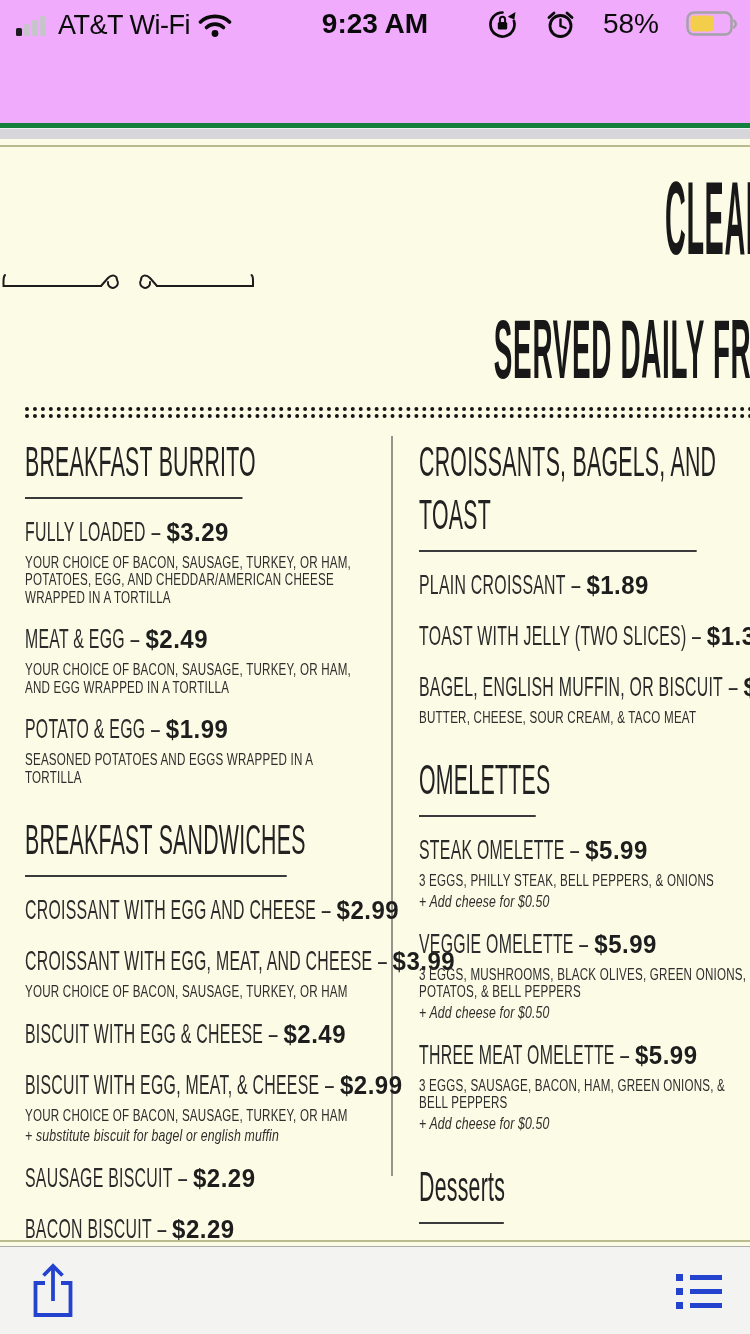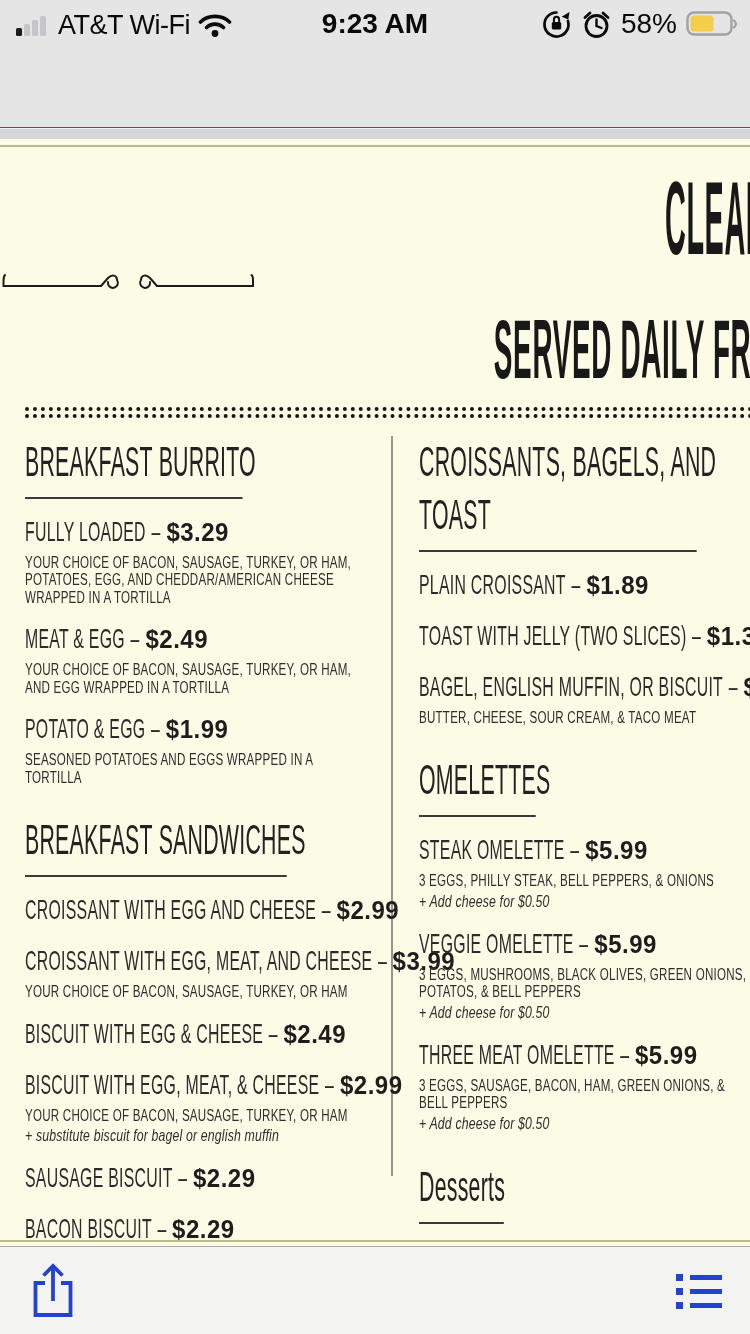--- a/index.html
+++ b/index.html
@@ -6,34 +6,34 @@
   html,body { width:750px; height:1334px; }
   body {
     position:relative; overflow:hidden;
     background:#FCFCE6;
     font-family:"Liberation Sans", sans-serif;
     color:#1F1F1F;
   }
   
   .top-chrome {
     position:relative; height:128px;
-    background:#e5e5e5;
-    border-bottom:1px solid #15803d;
+    background:#f0abfc;
+    border-bottom:5px solid #15803d;
   }
   .status-row {
     position:relative; height:42px; padding:8px 14px 0 14px;
     display:flex; align-items:center;
   }
   .status-left { display:flex; align-items:center; gap:8px; }
   .carrier { font-size:27px; letter-spacing:-0.5px; color:#0A0A0A; }
   .status-time {
     position:absolute; left:0; right:0; top:8px; text-align:center;
     font-size:28px; font-weight:700; color:#0A0A0A;
   }
-  .status-right { position:absolute; right:12px; top:8px; display:flex; align-items:center; gap:9px; }
+  .status-right { position:absolute; right:12px; top:8px; display:flex; align-items:center; gap:27px; }
   .batt-pct { font-size:28px; color:#0A0A0A; }
   .nav-row { position:relative; height:85px; }
   .done-btn {
     position:absolute; left:30px; top:18px;
     font-size:35px; font-weight:700; color:#2343CF;
   }
   .page-indicator {
     position:absolute; left:0; right:0; top:20px; text-align:center;
     font-size:34px; font-weight:700; color:#111;
   }

